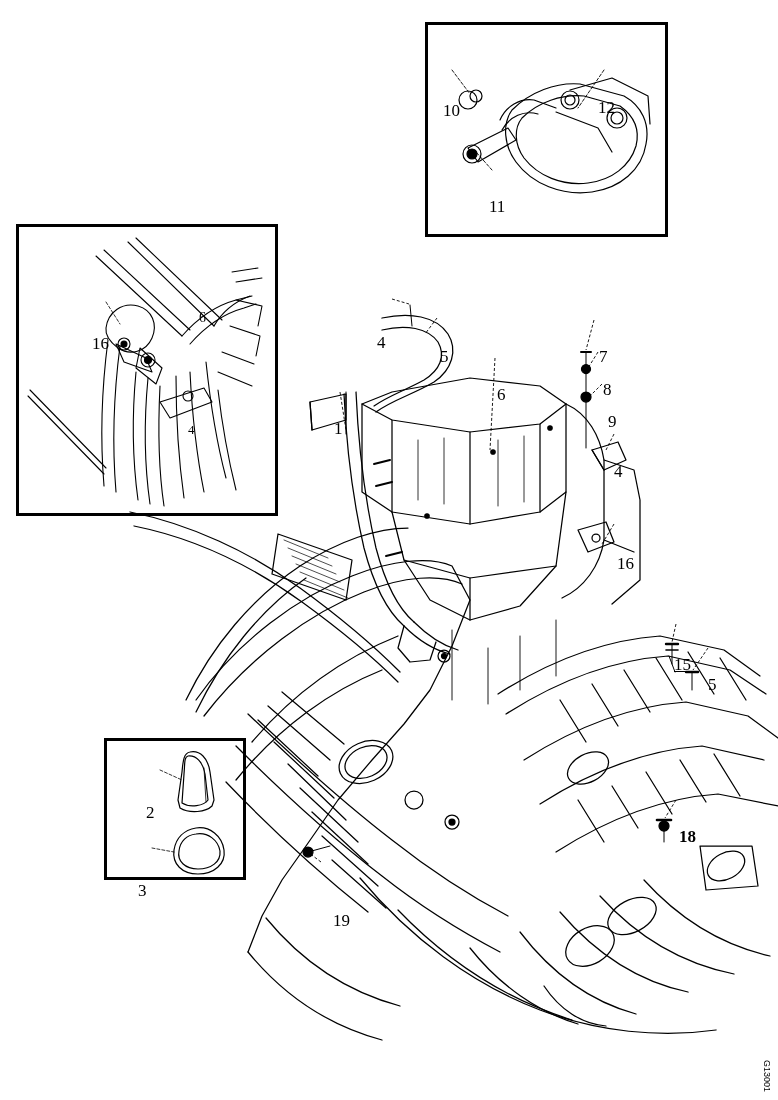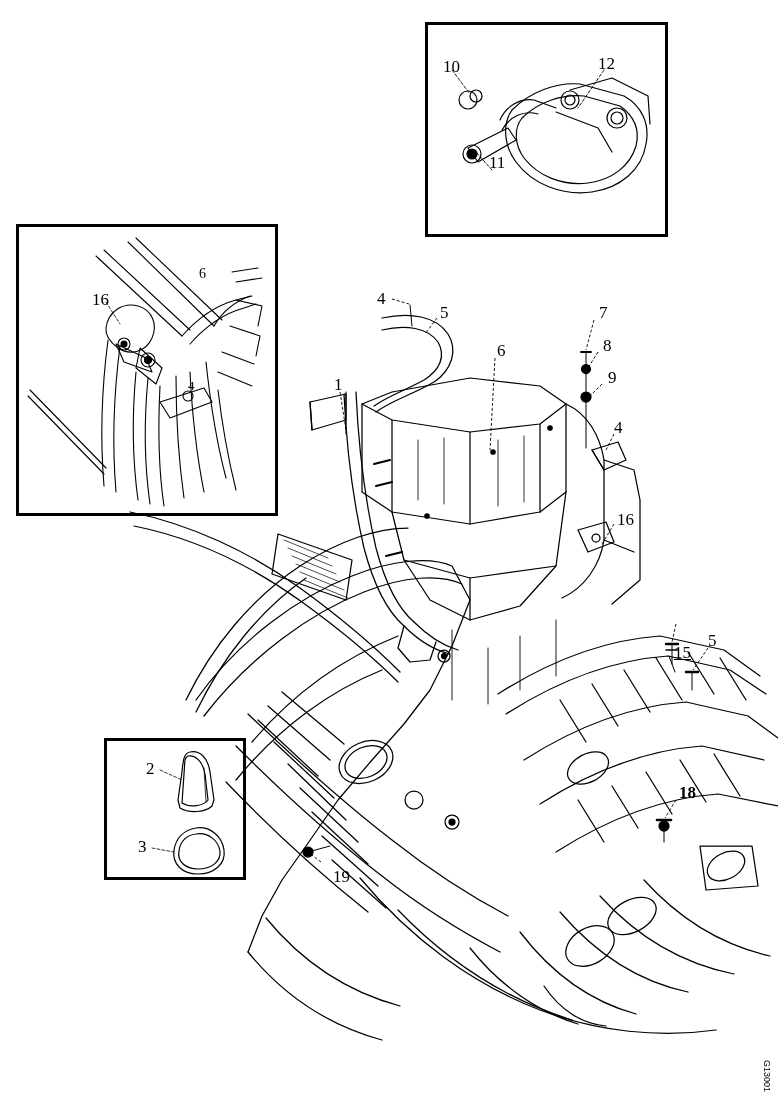--- a/index.html
+++ b/index.html
@@ -2,21 +2,21 @@
 <html><head>
 <meta charset="utf-8">
 <style>
   html,body{margin:0;padding:0;background:#ffffff;}
   body{width:778px;height:1100px;position:relative;overflow:hidden;
        font-family:"Liberation Serif",serif;color:#000;}
   #sheet{position:absolute;left:0;top:0;width:778px;height:1100px;}
   svg.layer{position:absolute;left:0;top:0;width:778px;height:1100px;}
   .callout{position:absolute;font-family:"Liberation Serif",serif;
            font-size:17px;font-weight:400;line-height:1;color:#000;
-           letter-spacing:0px;white-space:nowrap;}
+           letter-spacing:0px;white-space:nowrap;margin-top:44px;}
   .inset-frame{position:absolute;border:3px solid #000;background:transparent;box-sizing:border-box;}
   #corner-code{position:absolute;right:6px;bottom:8px;
                font-family:"Liberation Sans",sans-serif;font-size:9px;
                writing-mode:vertical-rl;text-orientation:mixed;
                letter-spacing:0px;color:#000;}
 </style>
 </head>
 <body>
 
 <div id="sheet">
@@ -316,20 +316,20 @@
 
   <div class="callout" style="left:334px;top:376px;">1</div>
   <div class="callout" style="left:377px;top:290px;">4</div>
   <div class="callout" style="left:440px;top:304px;">5</div>
   <div class="callout" style="left:497px;top:342px;">6</div>
   <div class="callout" style="left:599px;top:304px;">7</div>
   <div class="callout" style="left:603px;top:337px;">8</div>
   <div class="callout" style="left:608px;top:369px;">9</div>
   <div class="callout" style="left:614px;top:419px;">4</div>
   <div class="callout" style="left:617px;top:511px;">16</div>
-  <div class="callout" style="left:674px;top:644px;text-decoration:underline;">15</div>
+  <div class="callout" style="left:674px;top:612px;text-decoration:underline;">15</div>
   <div class="callout" style="left:708px;top:632px;">5</div>
   <div class="callout" style="left:679px;top:784px;font-weight:bold;">18</div>
   <div class="callout" style="left:333px;top:868px;">19</div>
 
   <div id="corner-code">G13001</div>
 
 </div>
 
 </body></html>

